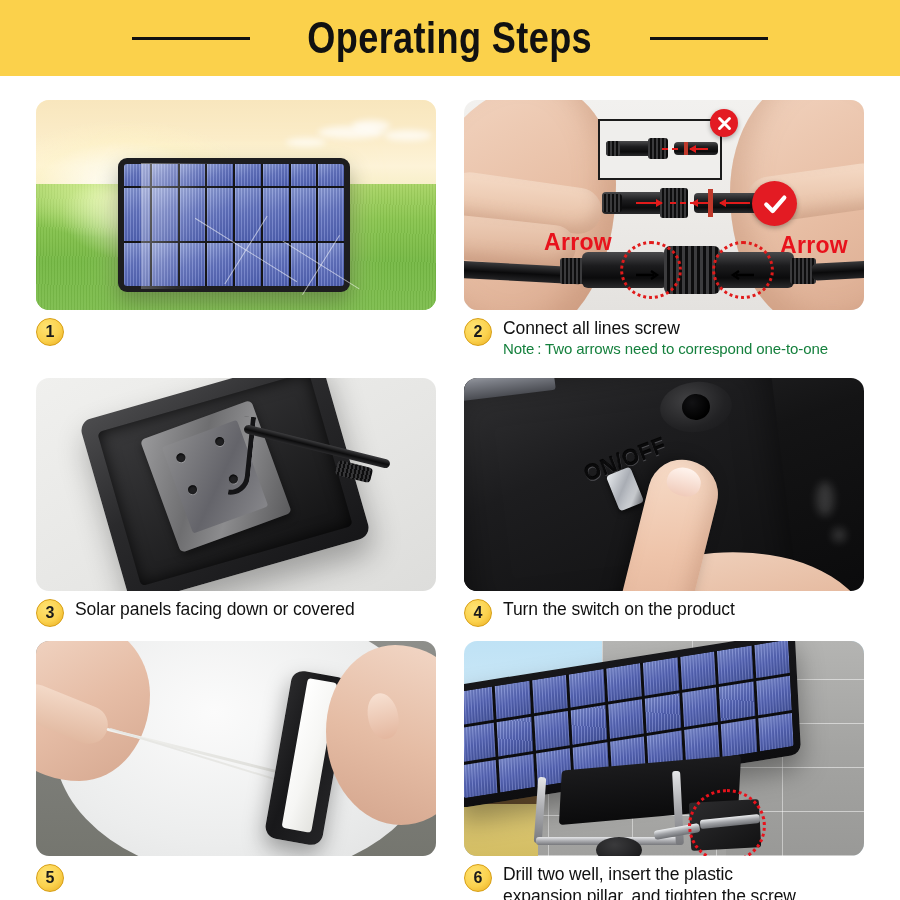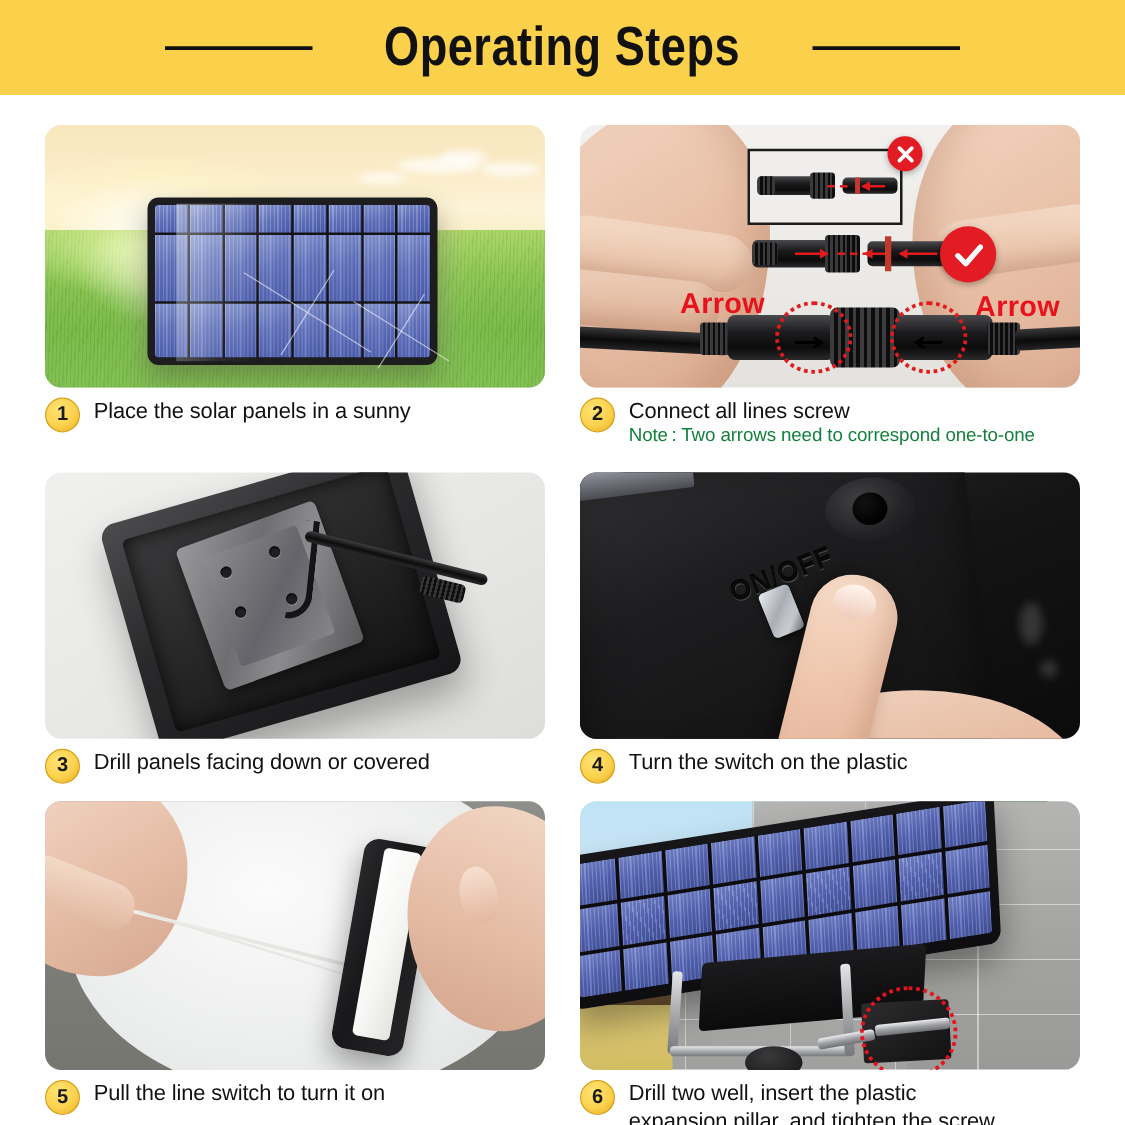--- a/index.html
+++ b/index.html
@@ -513,21 +513,20 @@
       <span style="position:absolute;left:264px;top:166px;">
         <svg width="26" height="10" viewBox="0 0 26 10">
             <path d="M26 5H8M11 1L5 5l6 4" stroke="#000" stroke-width="2.4" fill="none"></path>
           </svg>
       </span>
     </div>
 
     <div class="caption c1a">
       <span class="badge">1</span>
       <span class="cap-text">
-        <span>Place the solar panels in a sunny</span>
       </span>
     </div>
 
     <div class="caption c1b">
       <span class="badge">2</span>
       <span class="cap-text">
         <span>Connect all lines screw</span>
         <span class="cap-note">Note :  Two arrows need to correspond one-to-one</span>
       </span>
     </div>
@@ -560,26 +559,26 @@
       <div class="hand4"></div>
       <div class="finger4">
         <span class="nail4"></span>
       </div>
       <span class="hl4" style="left:352px;top:104px;width:18px;height:34px;"></span>
       <span class="hl4" style="left:368px;top:150px;width:14px;height:14px;"></span>
     </div>
 
     <div class="caption c2a">
       <span class="badge">3</span>
-      <span class="cap-text">Drill panels facing down or covered</span>
+      <span class="cap-text">Solar panels facing down or covered</span>
     </div>
 
     <div class="caption c2b">
       <span class="badge">4</span>
-      <span class="cap-text">Turn the switch on the plastic</span>
+      <span class="cap-text">Turn the switch on the product</span>
     </div>
 
     <div class="cell-img r3a img5">
       <div class="table5"></div>
       <div class="hand5l">
         <span class="finger5l"></span>
       </div>
       <span class="cord5"></span>
       <span class="cord5b"></span>
       <div class="lamp5">
@@ -634,21 +633,20 @@
       <span class="armmetal arm6c"></span>
       <span class="knob6"></span>
       <div class="mount6"></div>
       <span class="screw6 s6b"></span>
       <span class="screw6 s6a"></span>
       <span class="dotted6"></span>
     </div>
 
     <div class="caption c3a">
       <span class="badge">5</span>
-      <span class="cap-text">Pull the line switch to turn it on</span>
     </div>
 
     <div class="caption c3b">
       <span class="badge">6</span>
       <span class="cap-text">
         <span>Drill two well, insert the plastic</span>
         <span class="l2">expansion pillar, and tighten the screw</span>
       </span>
     </div>
 

